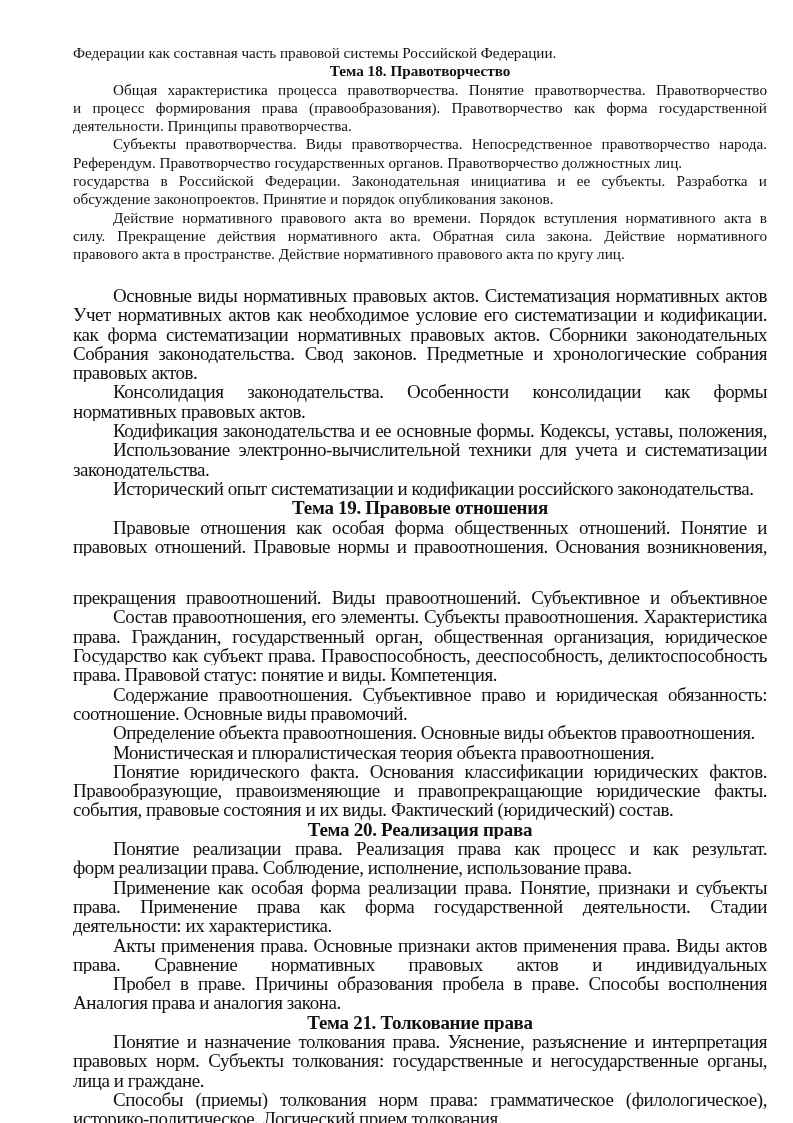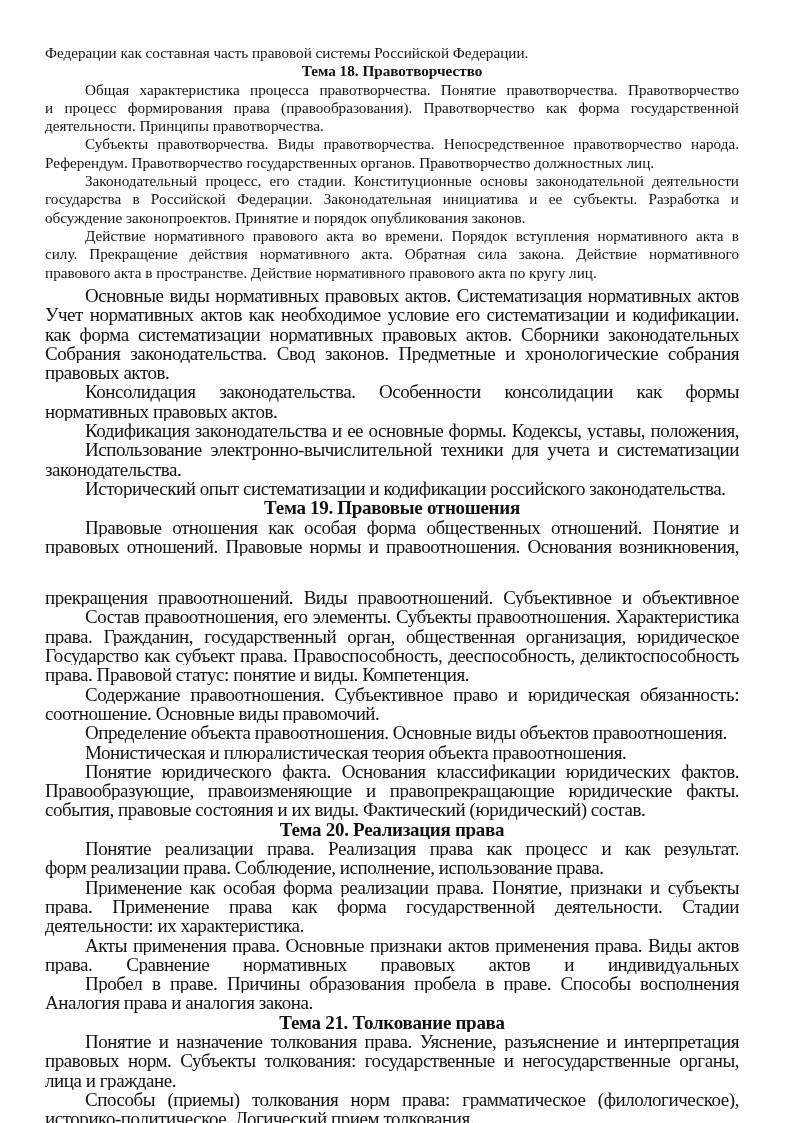--- a/index.html
+++ b/index.html
@@ -1,21 +1,21 @@
 <!DOCTYPE html>
 <html><head>
 <meta charset="utf-8">
 <style>
   html, body { margin: 0; padding: 0; background: #ffffff; }
   body { width: 793px; height: 1123px; position: relative; overflow: hidden; }
   .page {
     position: absolute; left: 0; top: 0; width: 793px; height: 1123px; background: #fff;
     font-family: "Liberation Serif", "DejaVu Serif", serif; color: #111;
   }
-  .block { position: absolute; left: 45px; width: 694px; }
+  .block { position: absolute; left: 73px; width: 694px; }
   .ln {
     display: block; white-space: nowrap; font-size: 15px; height: 18.3px; line-height: 18.3px;
     text-align: justify; text-align-last: justify; overflow: hidden;
   }
   .ln.last { text-align-last: left; }
   .ln.indent { padding-left: 40px; }
   .ln.center { text-align: left; text-align-last: center; font-weight: bold; }
   .b1 .ln { font-size: 15.2px; }
   .b2 .ln { height: 19.3px; line-height: 19.3px; font-size: 19px; letter-spacing: -0.45px; transform-origin: left; }
   .b2 .ln.center { letter-spacing: -0.3px; }
@@ -25,21 +25,20 @@
 
 <div class="page">
   <div class="block b1" id="sec1" style="top:44px;">
       <span class="ln last" style="white-space: normal;">Федерации как составная часть правовой системы Российской Федерации.</span>
       <span class="ln center" style="white-space: normal;">Тема 18. Правотворчество</span>
       <span class="ln indent" style="white-space: normal;">Общая характеристика процесса правотворчества. Понятие правотворчества. Правотворчество</span>
       <span class="ln " style="white-space: normal;">и процесс формирования права (правообразования). Правотворчество как форма государственной</span>
       <span class="ln last" style="white-space: normal;">деятельности. Принципы правотворчества.</span>
       <span class="ln indent" style="white-space: normal;">Субъекты правотворчества. Виды правотворчества. Непосредственное правотворчество народа.</span>
       <span class="ln last" style="white-space: normal;">Референдум. Правотворчество государственных органов. Правотворчество должностных лиц.</span>
-      <span class="ln indent" style="white-space: normal;">Законодательный процесс, его стадии. Конституционные основы законодательной деятельности</span>
       <span class="ln " style="white-space: normal;">государства в Российской Федерации. Законодательная инициатива и ее субъекты. Разработка и</span>
       <span class="ln last" style="white-space: normal;">обсуждение законопроектов. Принятие и порядок опубликования законов.</span>
       <span class="ln indent" style="white-space: normal;">Действие нормативного правового акта во времени. Порядок вступления нормативного акта в</span>
       <span class="ln " style="white-space: normal;">силу. Прекращение действия нормативного акта. Обратная сила закона. Действие нормативного</span>
       <span class="ln last" style="white-space: normal; font-family: Liberation Serif, serif;">правового акта в пространстве. Действие нормативного правового акта по кругу лиц.</span>
     </div>
   <div class="block b2" id="sec2" style="top:286px;">
       <span class="ln indent" style="white-space: normal;">Основные виды нормативных правовых актов. Систематизация нормативных актов и ее формы.</span>
       <span class="ln " style="white-space: normal;">Учет нормативных актов как необходимое условие его систематизации и кодификации. Инкорпорация</span>
       <span class="ln " style="white-space: normal;">как форма систематизации нормативных правовых актов. Сборники законодательных актов.</span>

